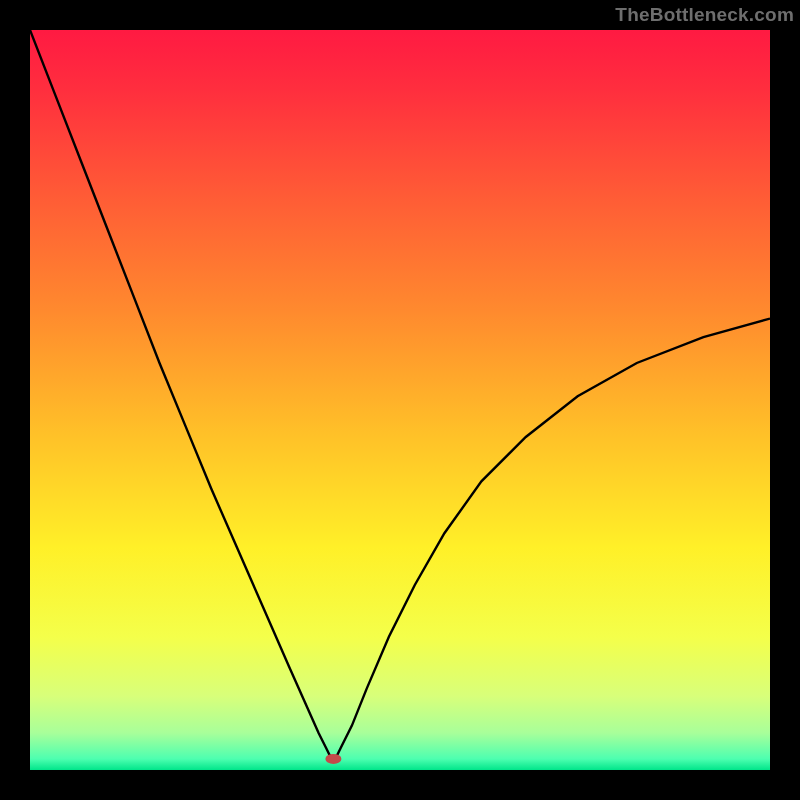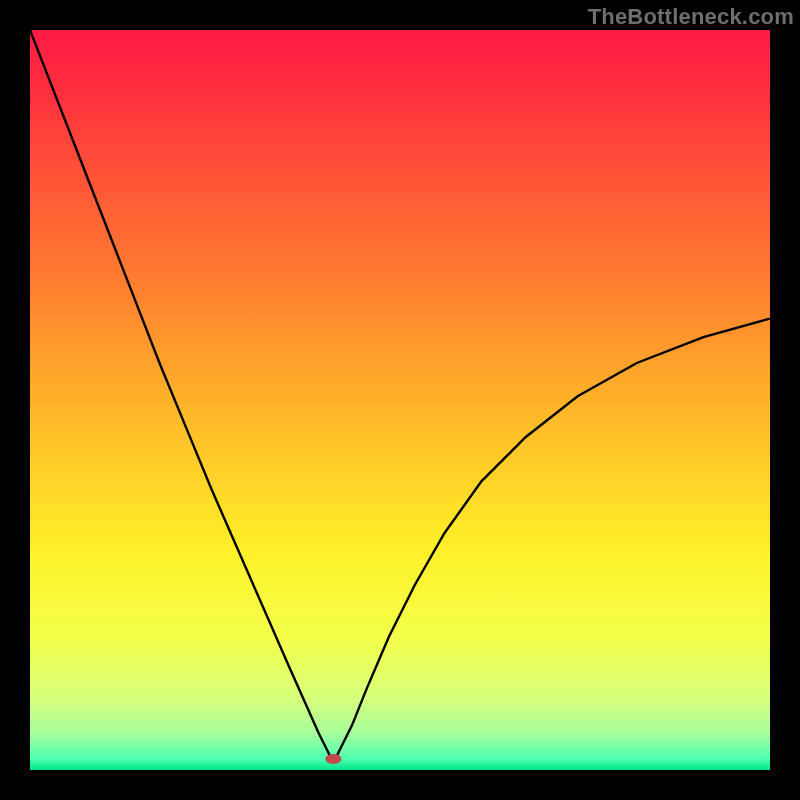--- a/index.html
+++ b/index.html
@@ -23,21 +23,21 @@
     position: absolute;
     left: 0;
     top: 0;
     width: 740px;
     height: 740px;
   }
   .watermark {
     position: absolute;
     top: 4px;
     right: 6px;
-    font-size: 22px;
+    font-size: 19px;
     font-weight: 600;
     color: #6e6e6e;
     letter-spacing: 0.2px;
   }
 </style>
 </head>
 <body>
 
 <div class="frame">
   <svg class="plot-area" viewBox="0 0 740 740" preserveAspectRatio="none">

